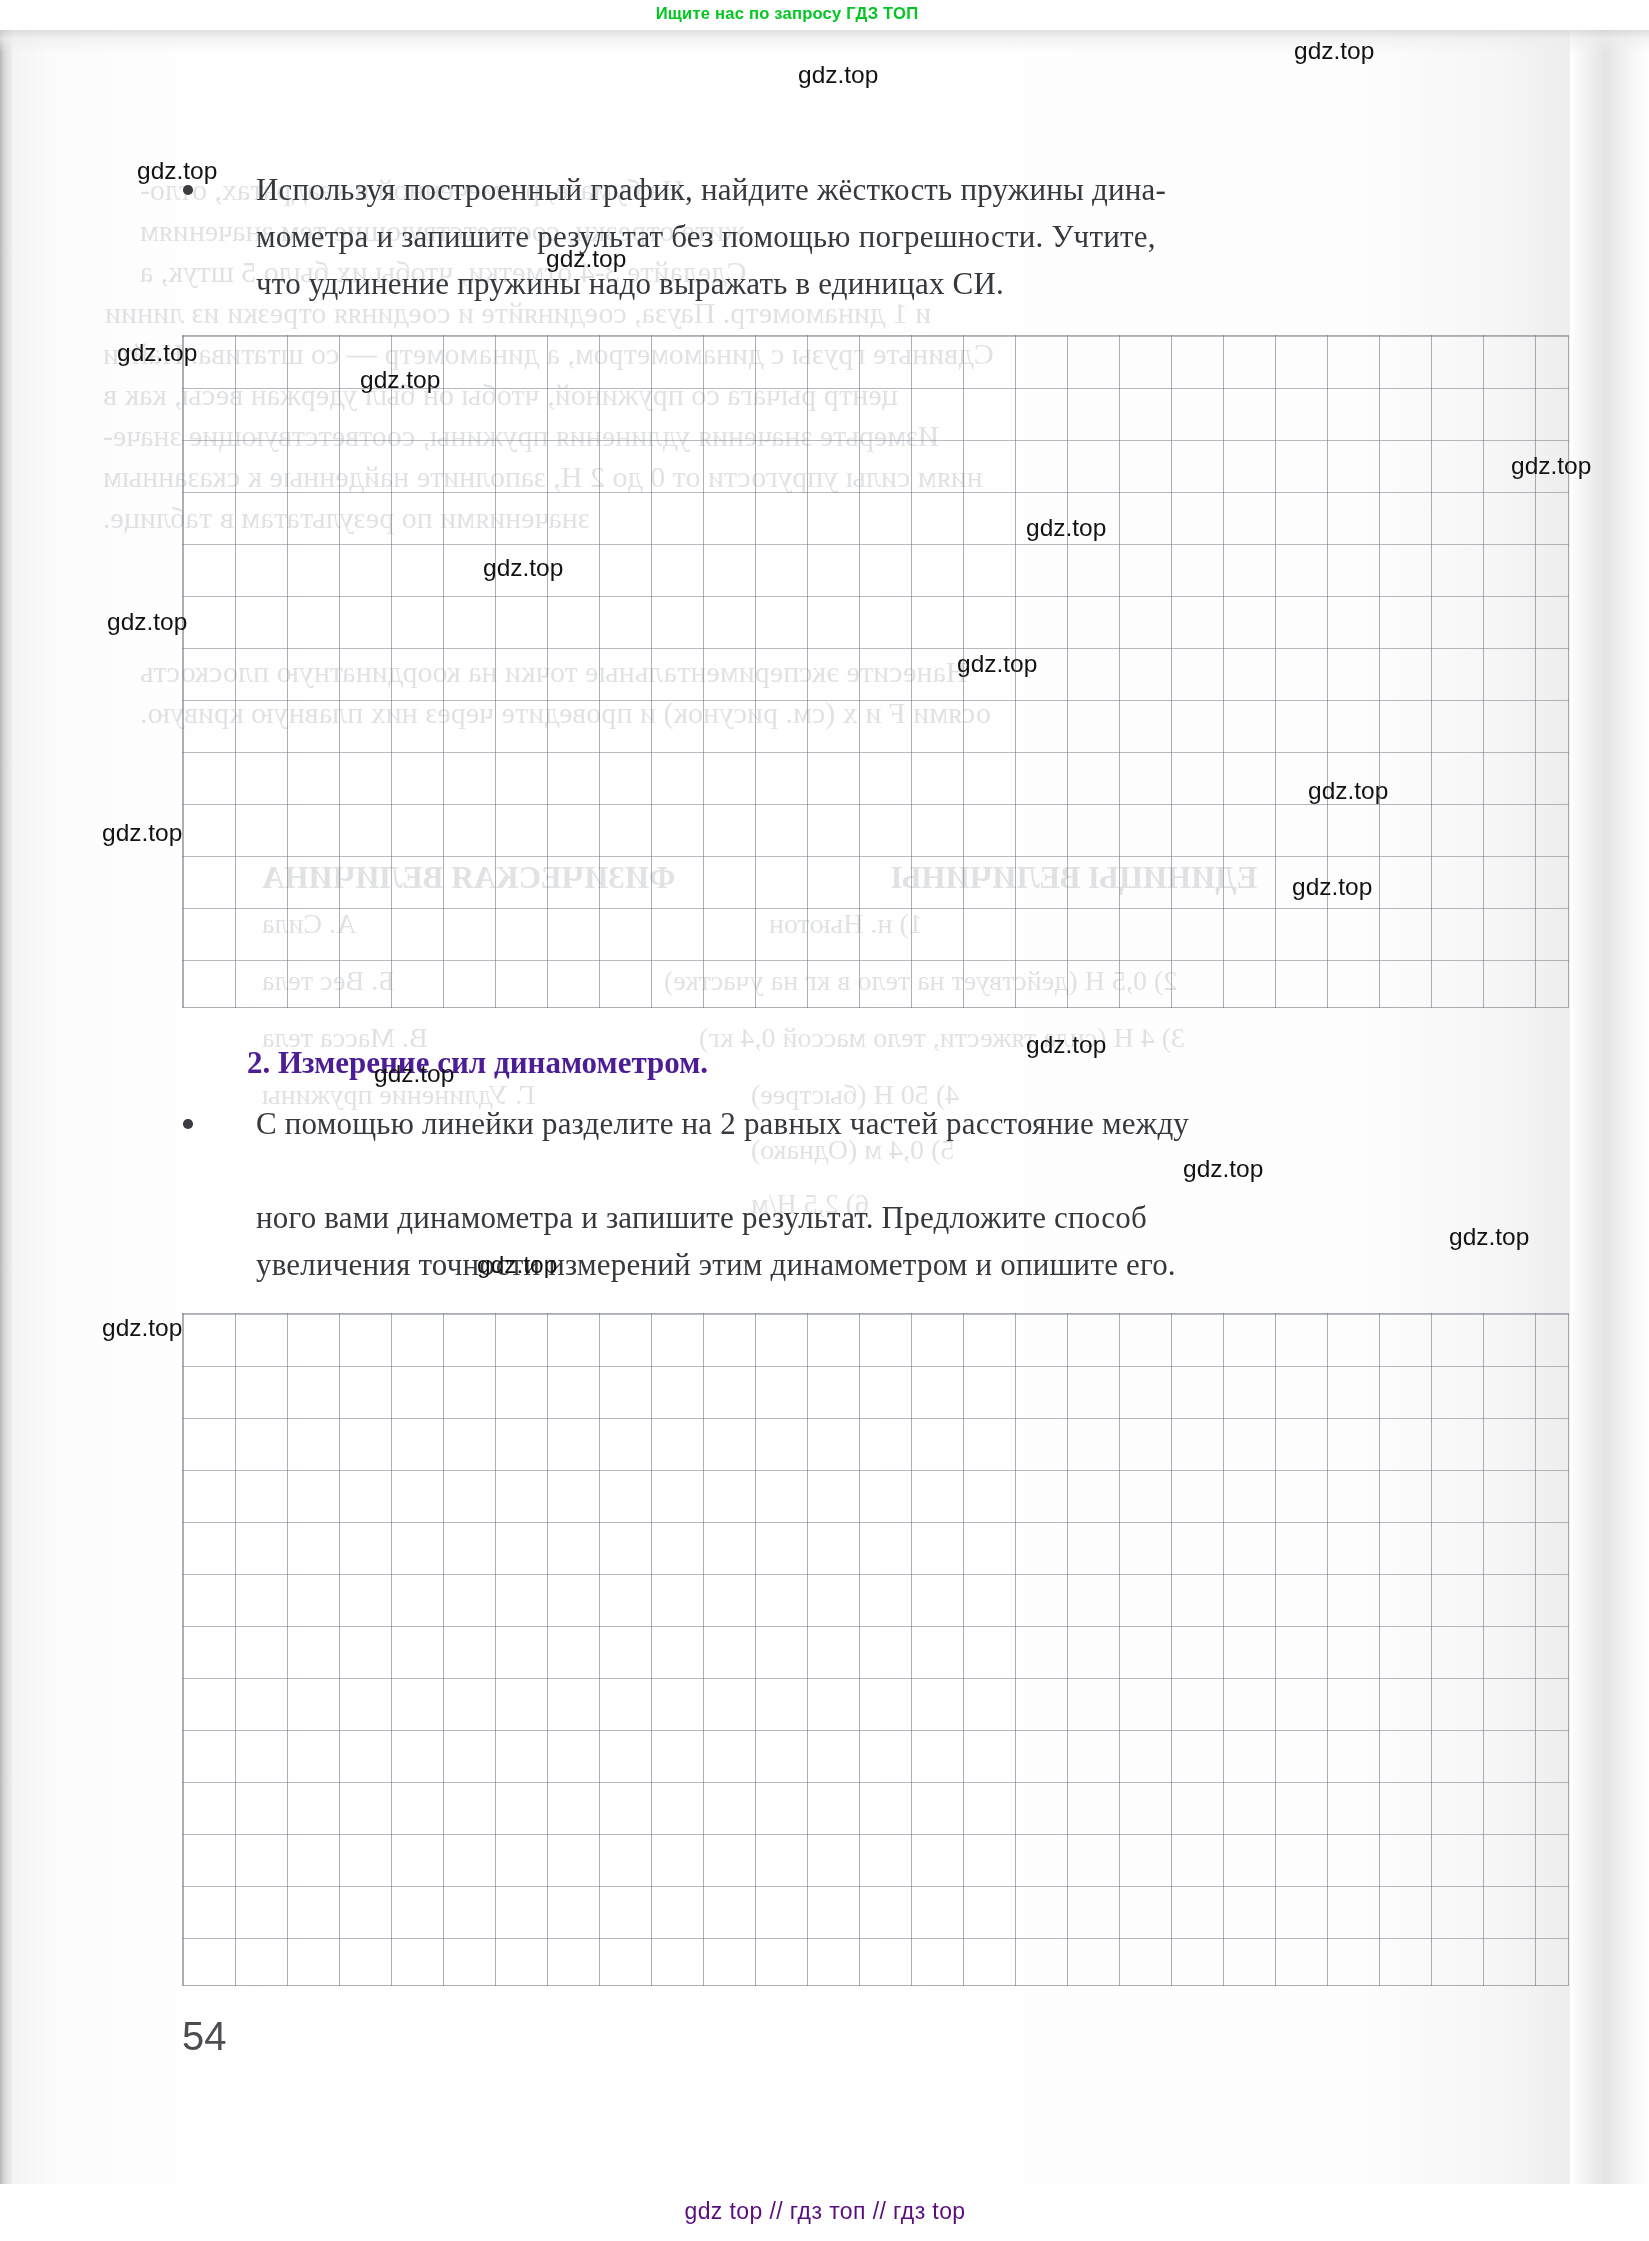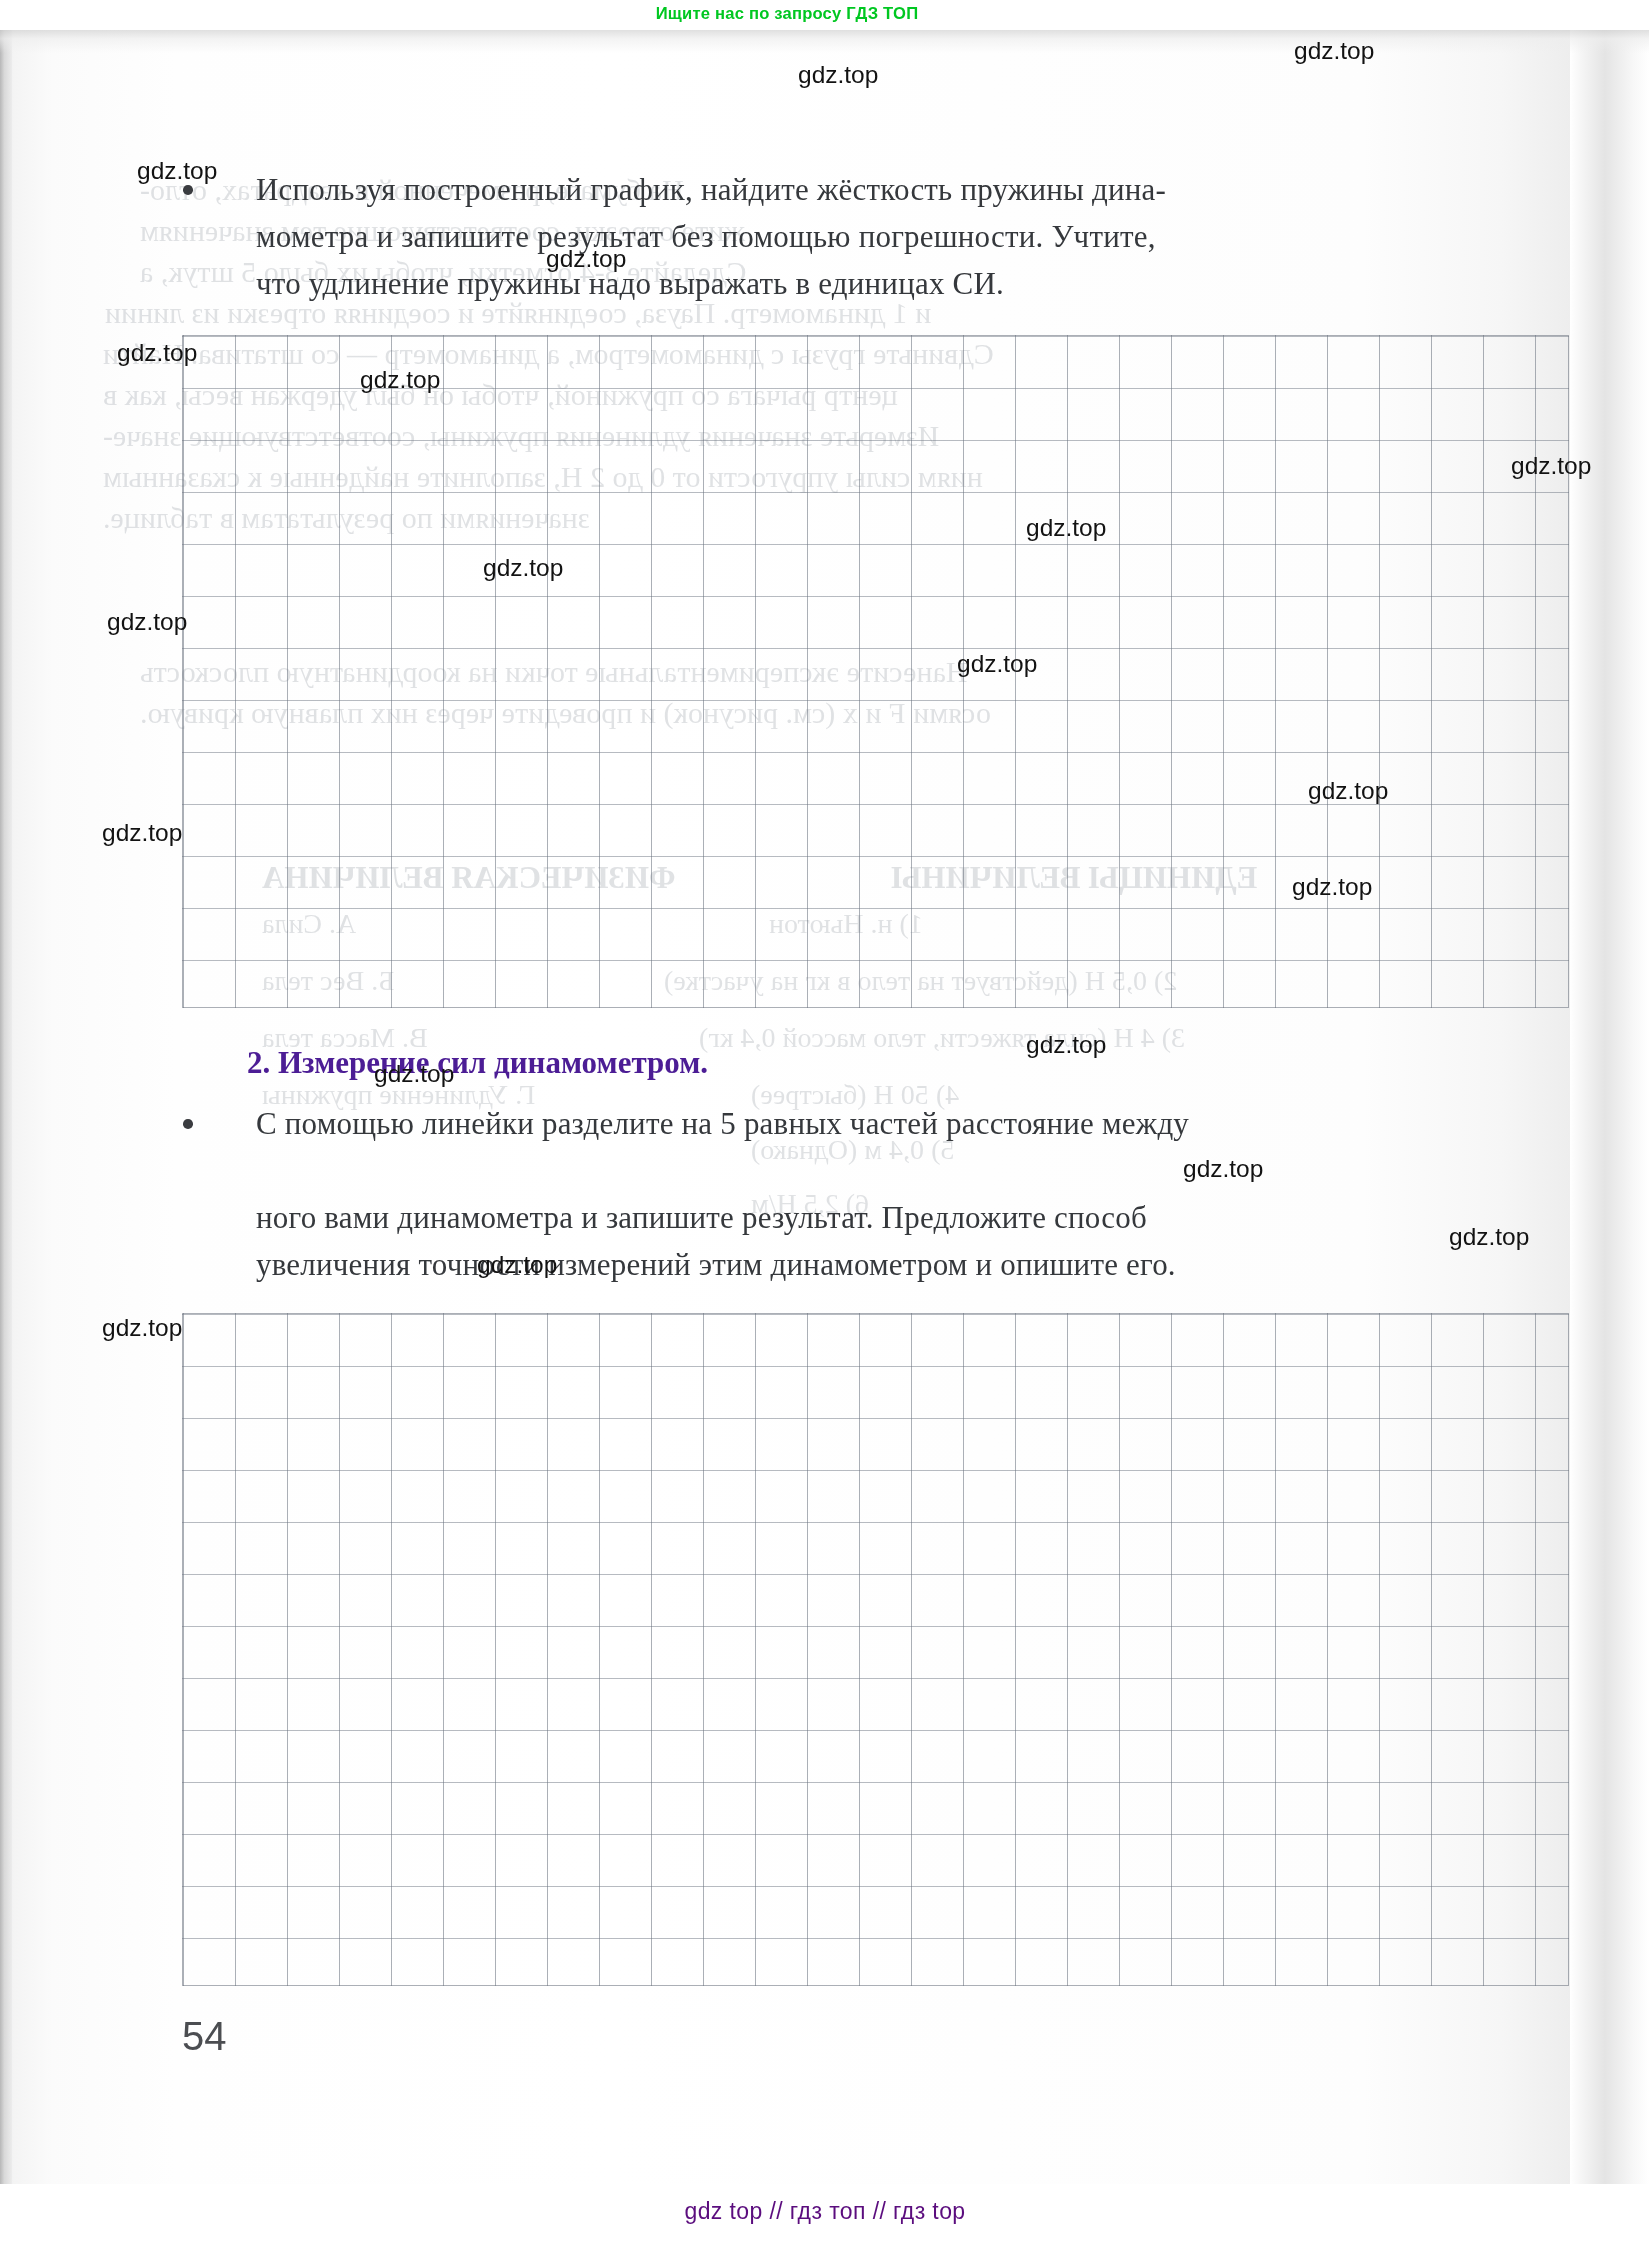--- a/index.html
+++ b/index.html
@@ -215,21 +215,21 @@
   <div class="bullet" style="left:183px; top:185px;"></div>
   <div class="para" style="left:246px; top:166px;">Используя построенный график, найдите жёсткость пружины дина-</div>
   <div class="para" style="left:246px; top:213px;">мометра и запишите результат без помощью погрешности. Учтите,</div>
   <div class="para" style="left:246px; top:260px;">что удлинение пружины надо выражать в единицах СИ.</div>
 
   <div class="grid" id="grid1" style="left:182px; top:335px; width:1387px; height:673px;"></div>
 
   <div class="heading" style="left:247px; top:1045px;">2.  Измерение сил динамометром.</div>
 
   <div class="bullet" style="left:183px; top:1119px;"></div>
-  <div class="para" style="left:246px; top:1100px;">С помощью линейки разделите на 5 равных частей расстояние между</div>
+  <div class="para" style="left:246px; top:1100px;">С помощью линейки разделите на 2 равных частей расстояние между</div>
   <div class="para" style="left:246px; top:1194px;text-align:right;">ного вами динамометра и запишите результат. Предложите способ</div>
   <div class="para" style="left:246px; top:1241px;">увеличения точности измерений этим динамометром и опишите его.</div>
 
   <div class="grid" id="grid2" style="left:182px; top:1313px; width:1387px; height:673px;"></div>
 
   <div id="page-number">54</div>
 
   <div id="watermark-layer">
       <div class="wm" style="left: 1294px; top: 37px;">gdz.top</div>
       <div class="wm" style="left: 798px; top: 61px;">gdz.top</div>

